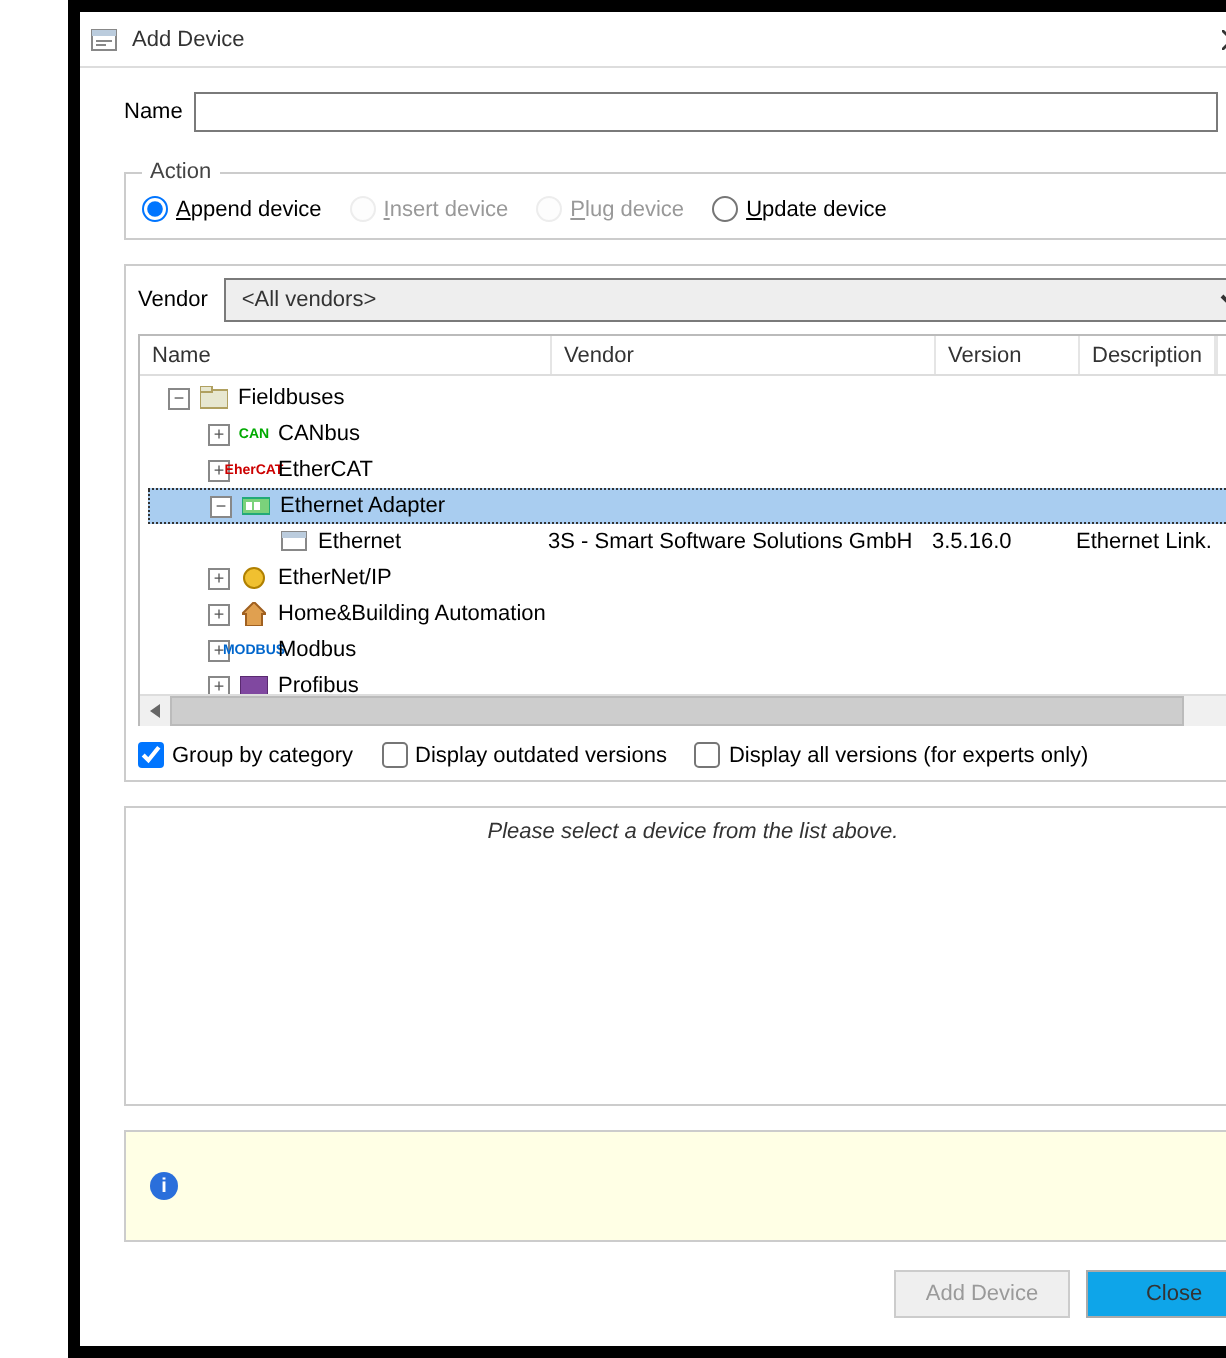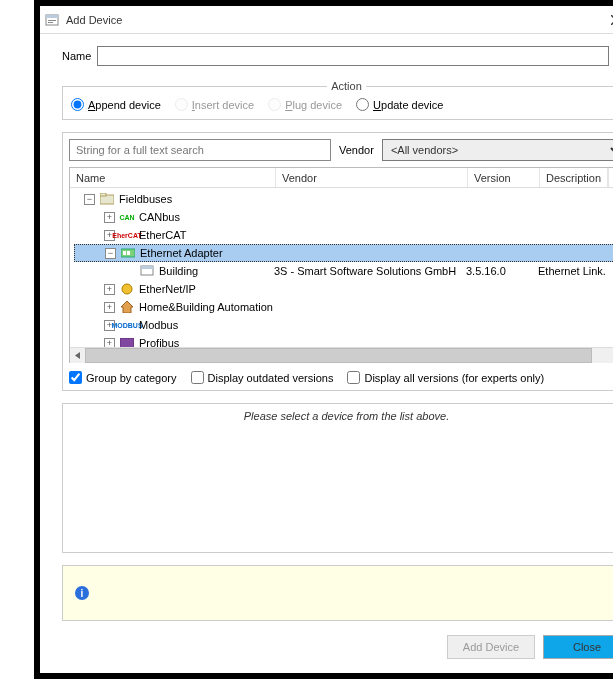--- a/index.html
+++ b/index.html
@@ -8,21 +8,21 @@
   .titlebar { height: 28px; background: #fff; border-bottom: 1px solid #ddd; display: flex; align-items: center; padding: 0 4px; }
   .title-icon { width: 16px; height: 16px; margin-right: 6px; display:flex; align-items:center; justify-content:center; }
   .title-text { color: #333; flex:1; }
   .close-btn { width: 42px; height: 24px; display: flex; align-items: center; justify-content: center; cursor: default; }
   .body { flex: 1; padding: 6px 10px 10px 22px; display: flex; flex-direction: column; gap: 4px; }
   .row-name { display: flex; align-items: center; gap: 6px; margin-top:6px; margin-bottom:4px; }
   .row-name label { color: #000; }
   .row-name input { flex:1; height: 20px; border: 1px solid #7a7a7a; padding: 1px 4px; background:#fff; }
   .warn { width:16px; height:16px; border-radius:50%; background:#ff9900; display:flex; align-items:center; justify-content:center; color:#fff; font-weight:bold; font-size:11px; line-height:1; }
   fieldset.action { border: 1px solid #ccc; margin: 6px 0 8px 0; padding: 6px 8px 8px 8px; }
-  fieldset.action legend { color:#444; padding: 0 4px; text-align: center; }
+  fieldset.action legend { color:#444; padding: 0 4px; }
   .radio-row { display:flex; align-items:center; gap: 14px; }
   .radio-item { display:flex; align-items:center; gap:4px; }
   .radio-item input { margin:0; }
   .radio-item.disabled { color:#999; }
   .radio-item.disabled input { opacity:0.4; }
   .under { text-decoration: underline; text-underline-offset: 1px; }
 
   .filterbox { border:1px solid #ccc; padding:6px; display:flex; flex-direction:column; gap:6px; flex:0 0 auto; }
   .search-row { display:flex; align-items:center; gap:8px; }
   .search-row input { flex:0 0 262px; height:22px; border:1px solid #888; padding:2px 6px; color:#777; background:#fff; }
@@ -112,21 +112,20 @@
         </label>
         <label class="radio-item">
           <input type="radio" name="act" style="">
           <span><span class="under">U</span><span>pdate device</span></span>
         </label>
       </div>
     </fieldset>
 
     <div class="filterbox">
       <div class="search-row">
-        <input type="text" style="color: rgb(119, 119, 119);" value="String for a full text search">
         <span class="vendor-lbl">Vendor</span>
         <select>
           <option>&lt;All vendors&gt;</option>
         </select>
       </div>
 
       <div class="tree-wrap">
         <div class="tree-header">
           <div class="th name">Name</div>
           <div class="th vendor">Vendor</div>
@@ -202,21 +201,21 @@
               <div class="tree-row">
                 <div class="cell name">
                   <span class="indent" style="width: 46px;"></span>
                   <span class="exp blank"></span>
                   <span class="ic">
                     <svg width="14" height="12">
                       <rect x="1" y="1" width="12" height="9" fill="#fff" stroke="#888"></rect>
                       <rect x="1" y="1" width="12" height="3" fill="#bcd"></rect>
                     </svg>
                   </span>
-                  <span>Building</span>
+                  <span>Ethernet</span>
                 </div>
                 <div class="cell vendor">3S - Smart Software Solutions GmbH</div>
                 <div class="cell version">3.5.16.0</div>
                 <div class="cell desc">Ethernet Link.</div>
               </div>
               <div class="tree-row">
                 <div class="cell name">
                   <span class="indent" style="width: 26px;"></span>
                   <span class="exp">+</span>
                   <span class="ic">

